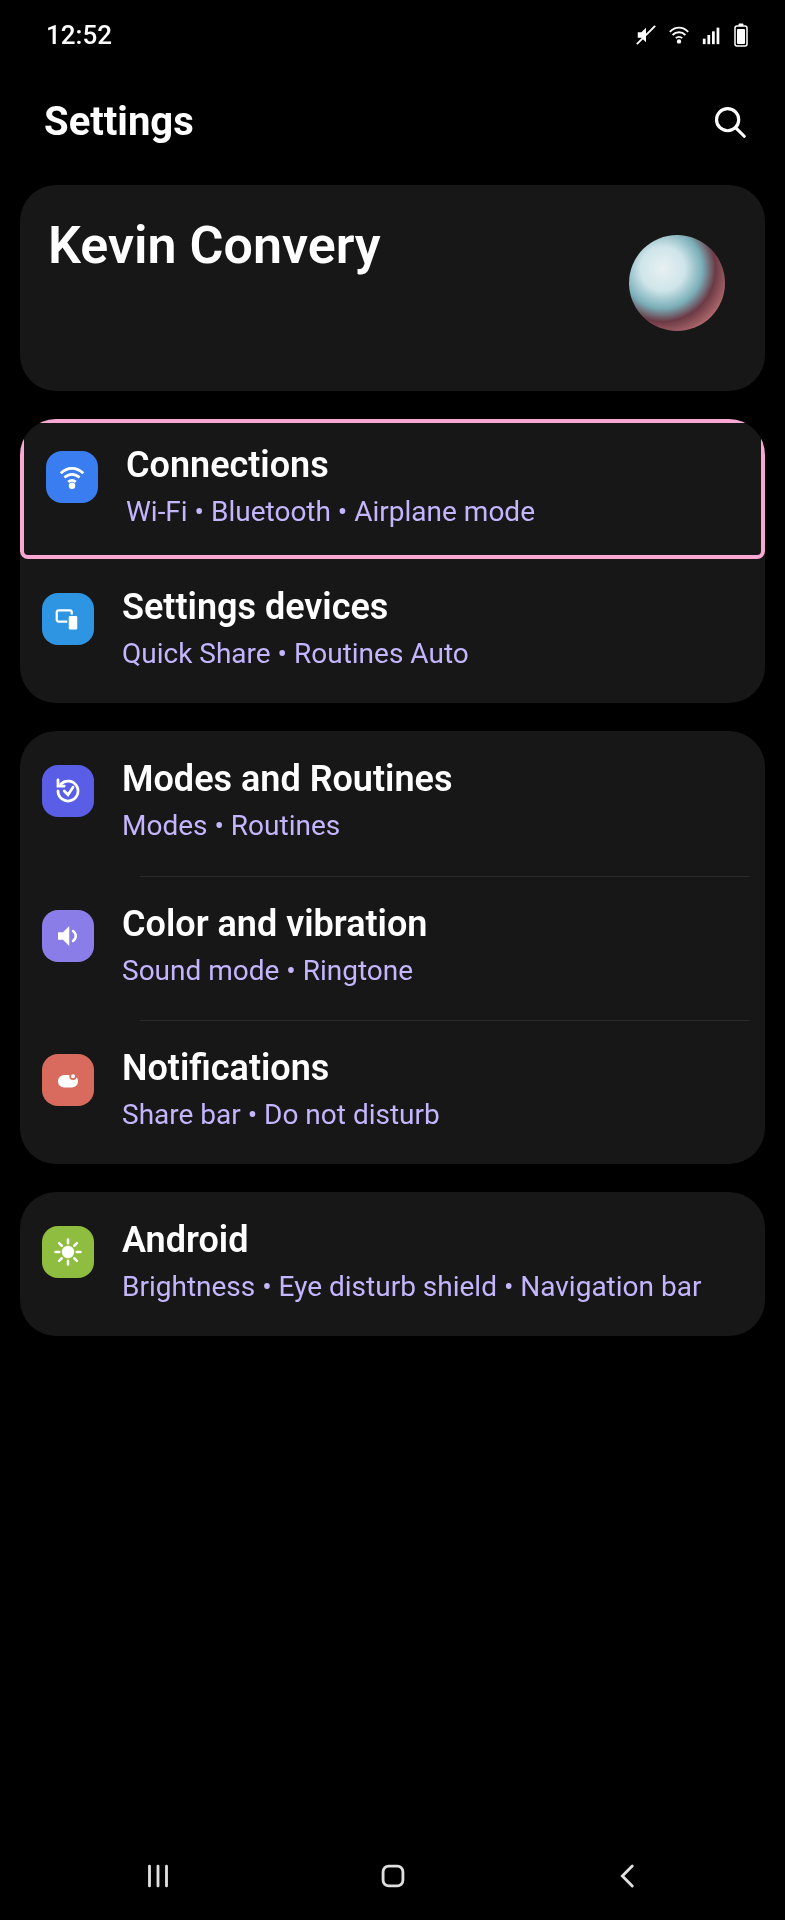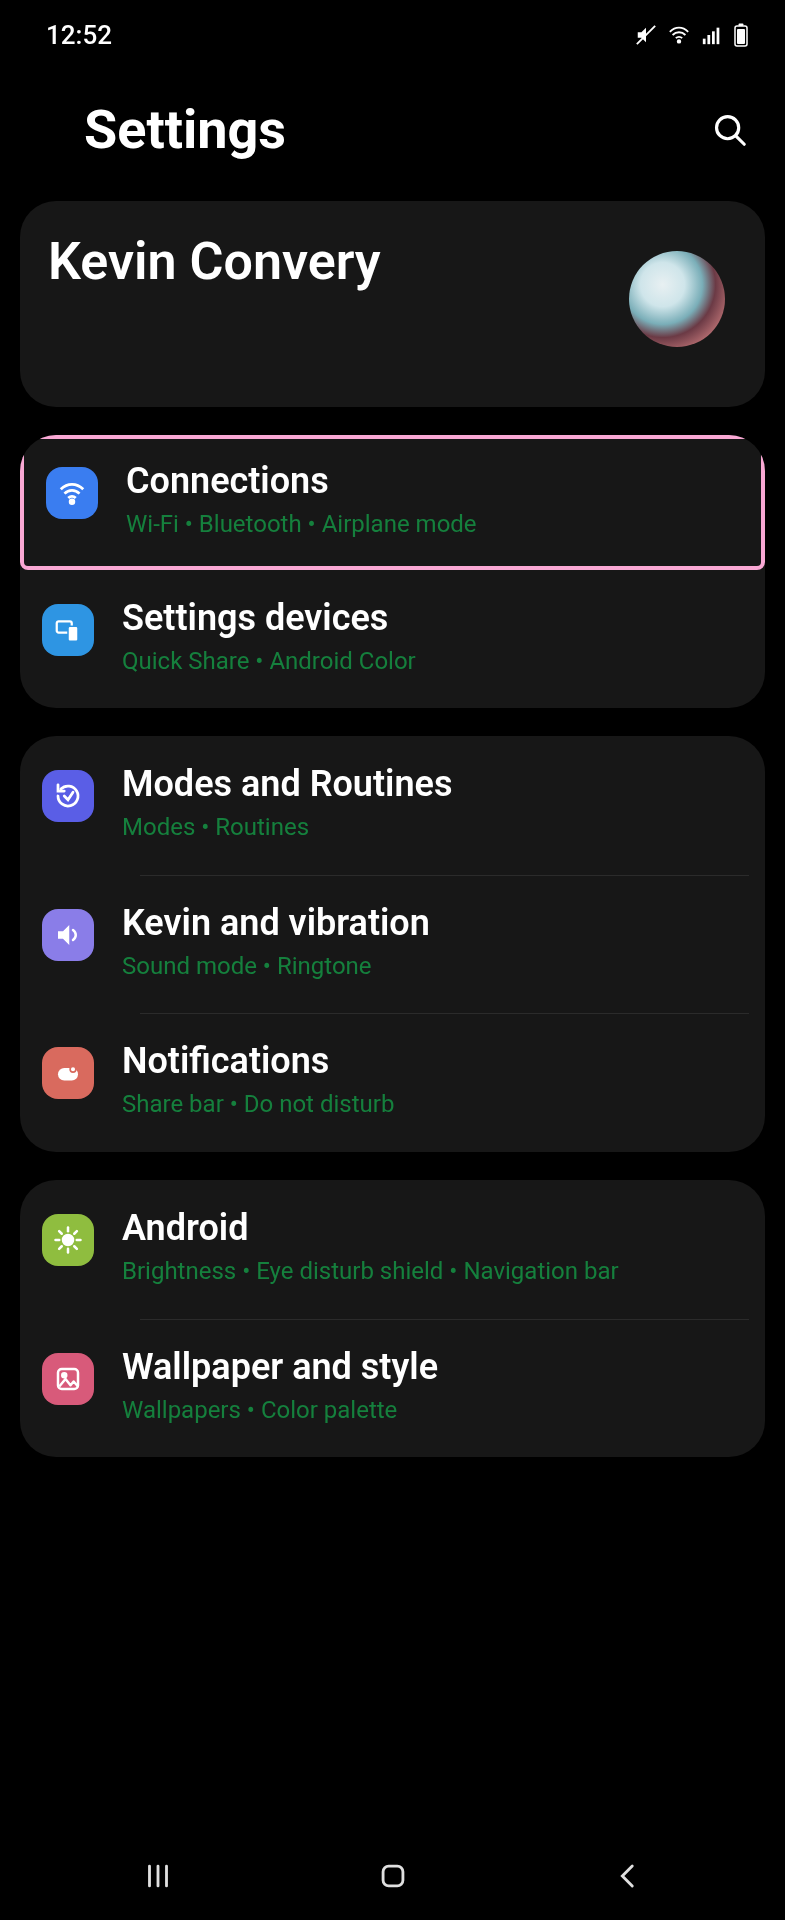--- a/index.html
+++ b/index.html
@@ -20,21 +20,21 @@
   }
   .status-right { display: flex; align-items: center; gap: 10px; }
   .status-right svg { display: block; }
 
   .header {
     display: flex;
     justify-content: space-between;
     align-items: center;
     padding: 40px 36px 28px 44px;
   }
-  .header-title { font-size: 54px; font-weight: 700; margin-left: 40px; }
+  .header-title { font-size: 40px; font-weight: 700; }
 
   .content { padding: 12px 20px; display: flex; flex-direction: column; gap: 28px; }
 
   .card {
     background: #171717;
     border-radius: 36px;
     overflow: hidden;
   }
 
   .profile-card { padding: 32px 36px 60px 28px; display: flex; justify-content: space-between; align-items: flex-start; }
@@ -68,21 +68,21 @@
   }
   .highlight-frame .list-item { padding-top: 20px; padding-bottom: 24px; }
   .item-icon {
     width: 52px; height: 52px; border-radius: 16px;
     display: flex; align-items: center; justify-content: center;
     flex-shrink: 0;
     margin-top: 8px;
   }
   .item-text { display: flex; flex-direction: column; gap: 4px; }
   .item-title { font-size: 36px; font-weight: 600; color: #fff; line-height: 1.25; }
-  .item-sub { font-size: 24px; color: #15803d; line-height: 1.4; }
+  .item-sub { font-size: 28px; color: #c4b5fd; line-height: 1.4; }
 
   .bg-blue   { background: #3a7df0; }
   .bg-cyan   { background: #2e95e3; }
   .bg-indigo { background: #5a5ee6; }
   .bg-purple { background: #8a7de8; }
   .bg-salmon { background: #d96a5e; }
   .bg-green  { background: #8fbd3f; }
   .bg-pink   { background: #d85a7a; }
 
   .nav-bar {
@@ -159,21 +159,21 @@
     </div>
     <div class="list-item">
       <div class="item-icon bg-cyan">
         <svg width="30" height="30" viewBox="0 0 24 24" fill="#fff">
             <rect x="3" y="5" width="12" height="9" rx="1.5" fill="none" stroke="#fff" stroke-width="1.8"></rect>
             <rect x="12" y="9" width="8" height="12" rx="1.5" fill="#fff" stroke="#2e95e3" stroke-width="1.2"></rect>
           </svg>
       </div>
       <div class="item-text">
         <div class="item-title">Settings devices</div>
-        <div class="item-sub">Quick Share  •  Android Color</div>
+        <div class="item-sub">Quick Share  •  Routines Auto</div>
       </div>
     </div>
   </div>
 
   <div class="card">
     <div class="list-item">
       <div class="item-icon bg-indigo">
         <svg width="30" height="30" viewBox="0 0 24 24" fill="none" stroke="#fff" stroke-width="2.2" stroke-linecap="round">
             <path d="M4 12a8 8 0 1 0 2.3-5.6"></path>
             <polyline points="4 3 4 8 9 8"></polyline>
@@ -186,21 +186,21 @@
       </div>
     </div>
     <div class="list-item">
       <div class="item-icon bg-purple">
         <svg width="30" height="30" viewBox="0 0 24 24" fill="#fff">
             <path d="M4 9v6h4l5 5V4L8 9H4z"></path>
             <path d="M16 8c1.4 1 2.2 2.4 2.2 4s-.8 3-2.2 4" fill="none" stroke="#fff" stroke-width="2" stroke-linecap="round"></path>
           </svg>
       </div>
       <div class="item-text">
-        <div class="item-title">Kevin and vibration</div>
+        <div class="item-title">Color and vibration</div>
         <div class="item-sub">Sound mode  •  Ringtone</div>
       </div>
     </div>
     <div class="list-item">
       <div class="item-icon bg-salmon">
         <svg width="30" height="30" viewBox="0 0 24 24" fill="#fff">
             <rect x="4" y="8" width="16" height="10" rx="5"></rect>
             <circle cx="16" cy="9" r="2.3" fill="#fff" stroke="#d96a5e" stroke-width="1.3"></circle>
           </svg>
       </div>
@@ -224,33 +224,20 @@
             <line x1="17" y1="17" x2="19.1" y2="19.1"></line>
             <line x1="4.9" y1="19.1" x2="7" y2="17"></line>
             <line x1="17" y1="7" x2="19.1" y2="4.9"></line>
           </svg>
       </div>
       <div class="item-text">
         <div class="item-title">Android</div>
         <div class="item-sub">Brightness  •  Eye disturb shield  •  Navigation bar</div>
       </div>
     </div>
-    <div class="list-item">
-      <div class="item-icon bg-pink">
-        <svg width="30" height="30" viewBox="0 0 24 24" fill="none" stroke="#fff" stroke-width="2">
-            <rect x="4" y="4" width="16" height="16" rx="3"></rect>
-            <circle cx="9" cy="9" r="1.6" fill="#fff"></circle>
-            <path d="M5 18l5-6 4 5 2.5-3L20 18" stroke-linejoin="round"></path>
-          </svg>
-      </div>
-      <div class="item-text">
-        <div class="item-title">Wallpaper and style</div>
-        <div class="item-sub">Wallpapers  •  Color palette</div>
-      </div>
-    </div>
   </div>
 
 </div>
 
 <div class="nav-bar">
   <svg width="34" height="34" viewBox="0 0 24 24" stroke="#e0e0e0" stroke-width="2" stroke-linecap="round">
       <line x1="6" y1="5" x2="6" y2="19"></line>
       <line x1="12" y1="5" x2="12" y2="19"></line>
       <line x1="18" y1="5" x2="18" y2="19"></line>
     </svg>

